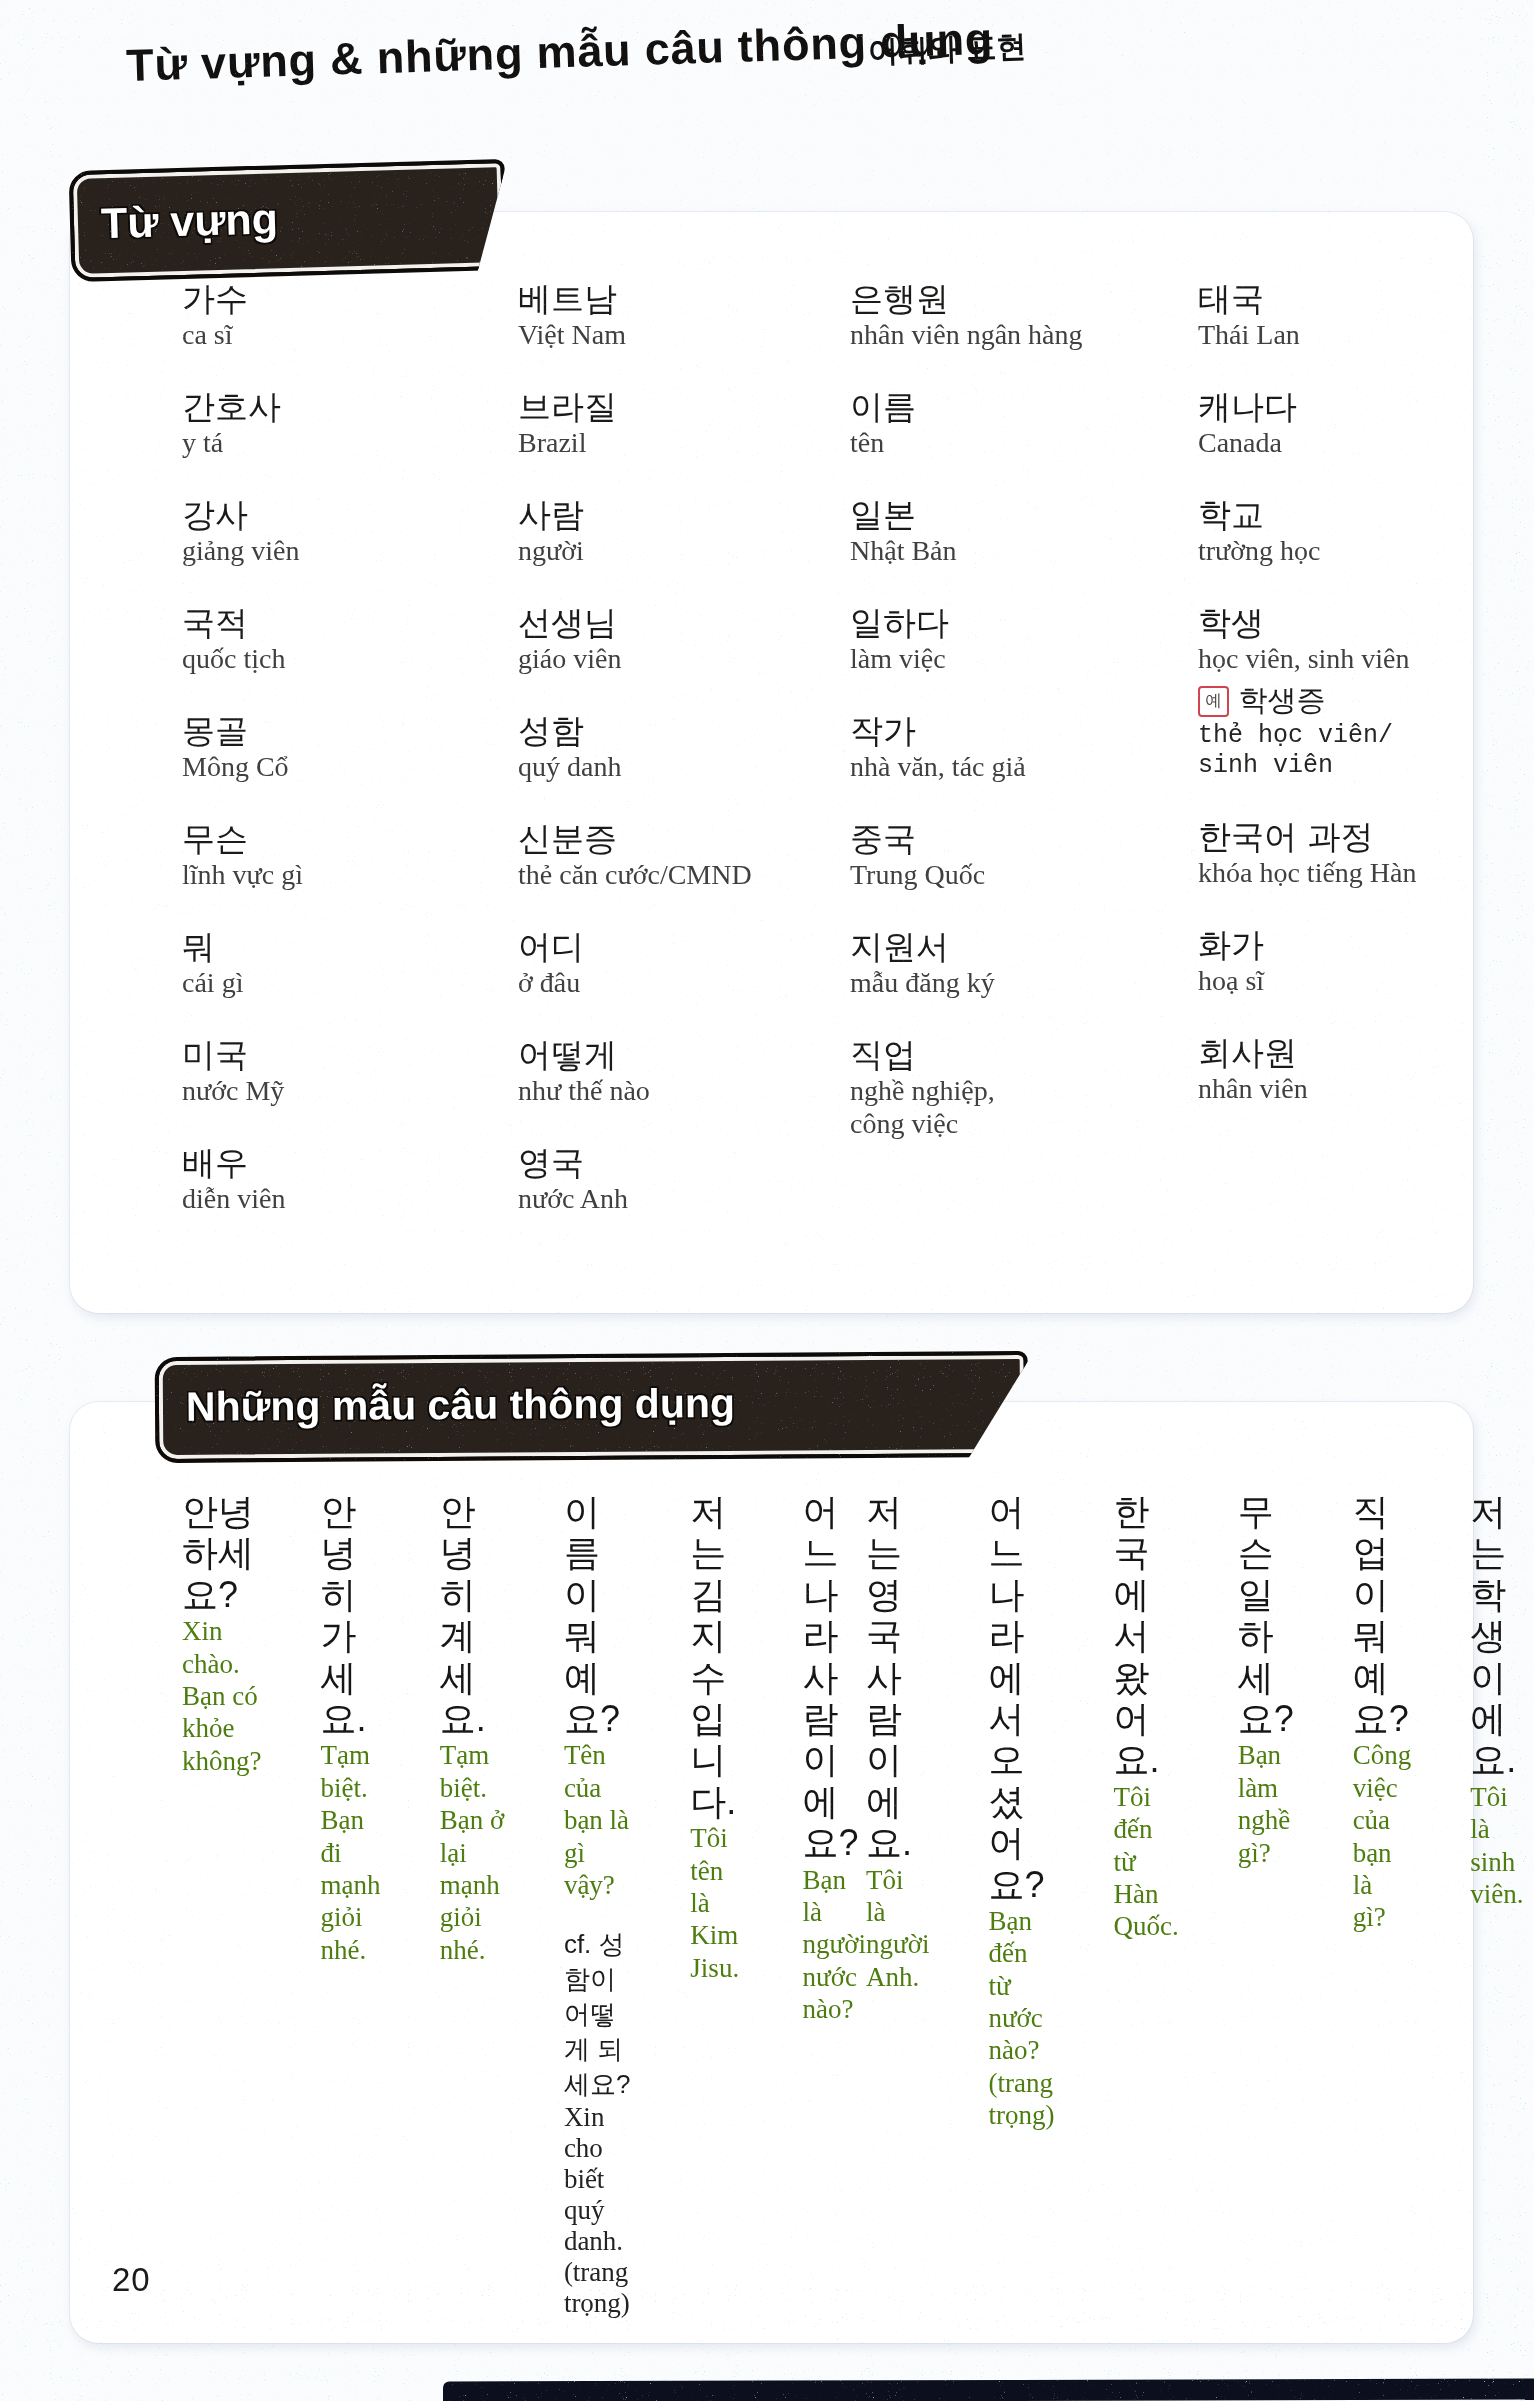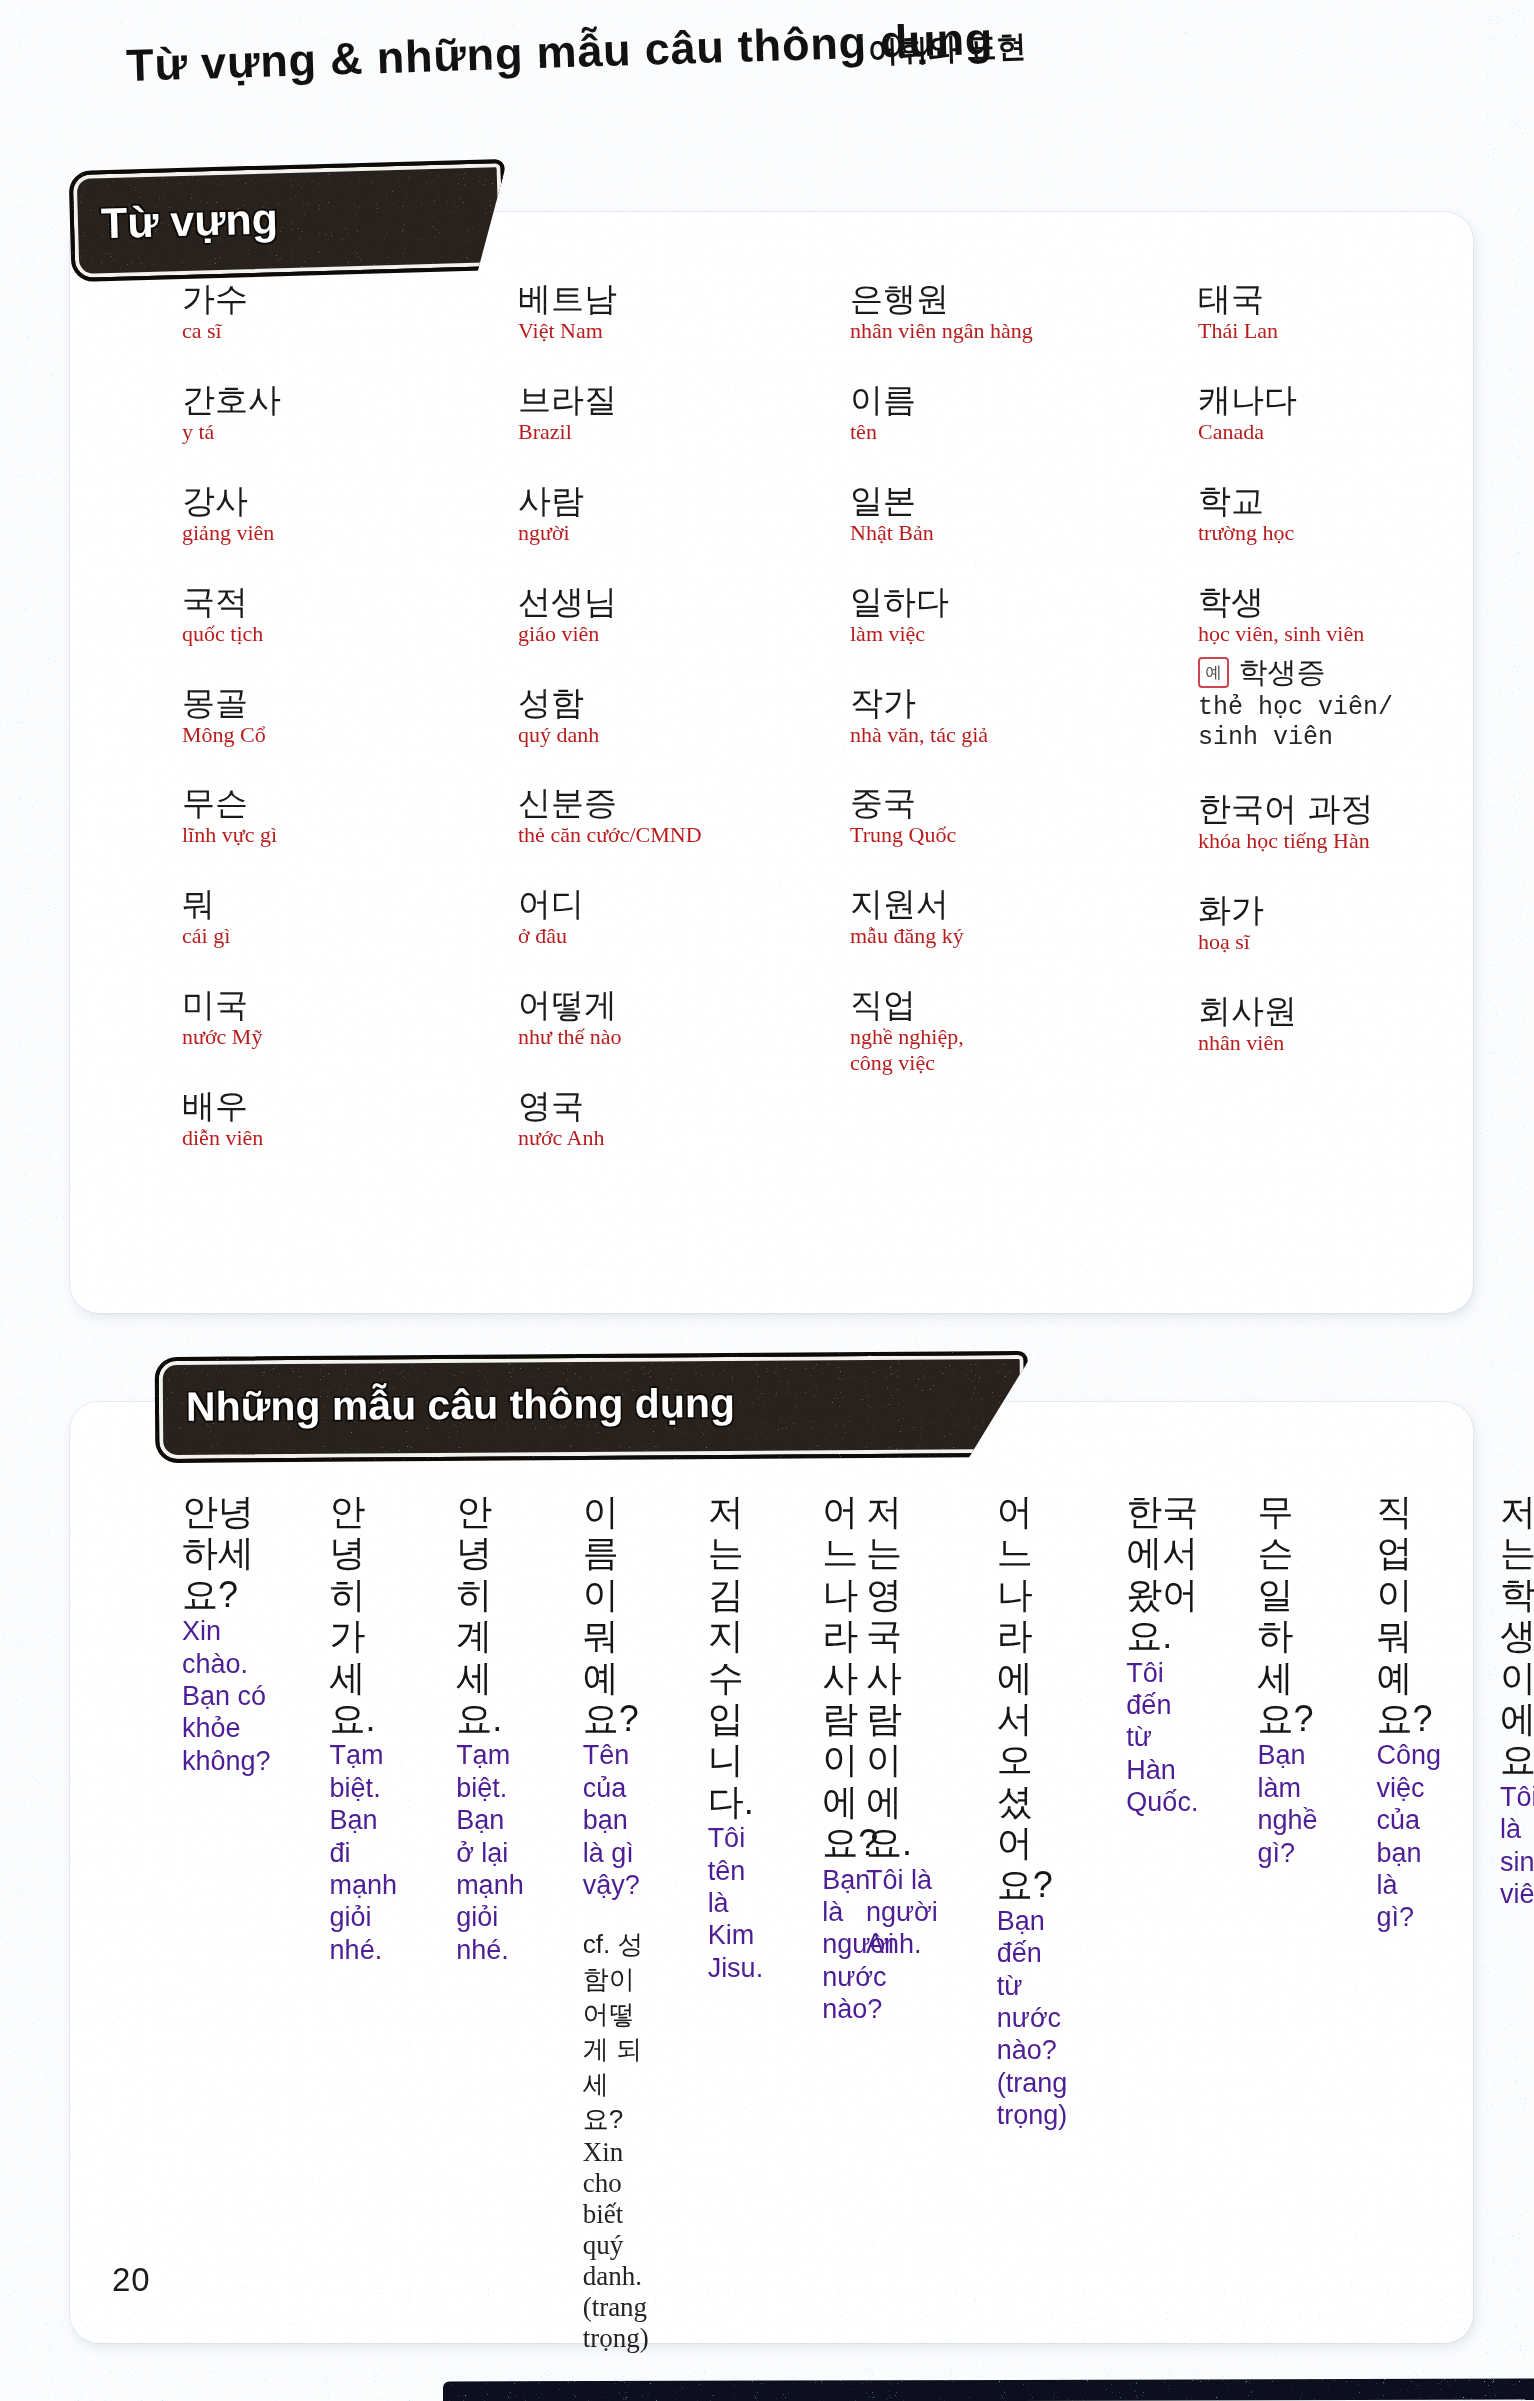--- a/index.html
+++ b/index.html
@@ -29,36 +29,36 @@
   #vocab-banner{left:70px;top:165px;width:354px;height:98px;transform:rotate(-1.6deg);}
   #vocab-banner .txt{font-size:43px;}
   #phrase-banner{left:155px;top:1354px;width:791px;height:93px;transform:rotate(-0.4deg);}
   #phrase-banner .txt{font-size:41px;}
 
   
   .vocab-grid{position:absolute;left:70px;top:212px;width:1403px;box-sizing:border-box;
               padding:68px 24px 0 112px;display:grid;grid-template-columns:336px 332px 348px 1fr;}
   .vcol{display:flex;flex-direction:column;gap:37px;}
   .ventry .ko{font-size:33px;line-height:1.15;font-family:"DejaVu Sans","Liberation Sans",sans-serif;color:#1b1a19;}
-  .ventry .vi{font-size:22px;line-height:1.18;font-family:"Liberation Serif","DejaVu Serif",serif;
-              color:#b91c1c;white-space:pre-line;}
+  .ventry .vi{font-size:28px;line-height:1.18;font-family:"Liberation Serif","DejaVu Serif",serif;
+              color:#404040;white-space:pre-line;}
   .note{margin-top:6.3px;}
   .note-row{display:flex;align-items:center;gap:9.5px;}
   .note-box{width:27px;height:27px;border:2.4px solid #cf4450;border-radius:4px;background:#fff;
             color:#4a4644;font-size:16.6px;display:flex;align-items:center;justify-content:center;flex:0 0 auto;}
   .note .ko2{font-size:29px;color:#1b1a19;}
   .note .vi2{font-size:25px;line-height:1.2;font-family:Liberation Mono, monospace;
              color:#262523;white-space:pre-line;}
 
   
   .phrase-grid{position:absolute;left:70px;top:1402px;width:1403px;box-sizing:border-box;
                padding:89px 24px 0 112px;display:grid;grid-template-columns:684px 1fr;}
   .pcol{display:flex;flex-direction:row;gap:59px;}
   .pentry .ko{font-size:36px;line-height:1.15;color:#171615;}
-  .pentry .vi{font-size:27px;line-height:1.2;font-family:Liberation Sans, sans-serif;color:#4c1d95;}
+  .pentry .vi{font-size:27px;line-height:1.2;font-family:Liberation Serif, serif;color:#4d7c0f;}
   .cf{margin-top:11px;}
   .cf .cfk{font-size:26px;color:#1d1c1b;margin-top:26px;}
   .cf .cfv{font-size:27px;font-family:"Liberation Serif","DejaVu Serif",serif;color:#242321;}
 
   
   .page-number{left:112px;top:2261px;font-size:33px;color:#1a1a1a;letter-spacing:0.8px;}
   .bottom-bar{left:443px;bottom:0;width:1092px;height:20.6px;background:#0c101e;
               border-radius:6.3px 0 0 0;transform:rotate(-.15deg);}
 
   

